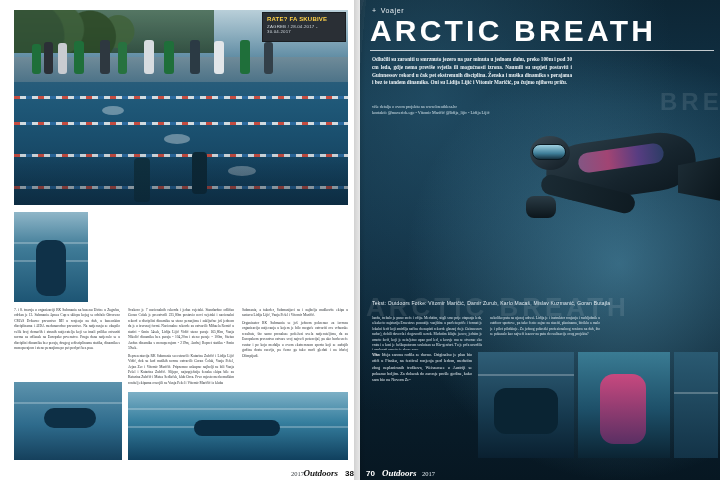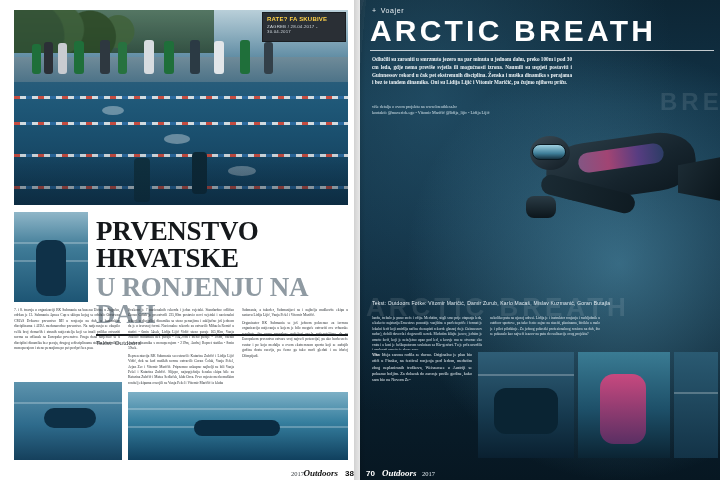--- a/index.html
+++ b/index.html
@@ -411,26 +411,20 @@
       <div class="person" style="left:178px;top:142px;width:15px;height:42px;background:#0d2835;border-radius:4px;"></div>
       <div class="pool-caption-shade"></div>
     </div>
 
     <div class="lphoto-a">
       <div class="ripple" style="top:30px;"></div>
       <div class="ripple" style="top:48px;"></div>
       <div class="person" style="left:22px;top:28px;width:30px;height:56px;background:#0f3148;border-radius:10px;"></div>
     </div>
 
-    <div class="headline-wrap">
-      <div class="hl-1">PRVENSTVO HRVATSKE</div>
-      <div class="hl-2">U RONJENJU NA DAH</div>
-      <div class="hl-rule"></div>
-      <div class="hl-byline">Tekst: Outdoors</div>
-    </div>
 
     <div class="lcols">
       <div class="lcol">
         <p>7. i 8. travnja u organizaciji RK Submania na bazenu Utrine u Zagrebu, održan je 13. Submania Apnea Cup u sklopu kojeg se održalo Otvoreno CMAS Državno prvenstvo RH u ronjenju na dah, u bazenskim disciplinama i AIDA međunarodno prvenstvo. Na natjecanju se okupilo velik broj domaćih i stranih natjecatelja koji su imali priliku ostvariti norma za odlazak na Europsko prvenstvo. Pruga dana natjecalo se u disciplini dinamika bez peraja, drugog u disciplinama statika, dinamika s monoperajom i steno peranjima po pet pod pri bez pau.</p>
       </div>
       <div class="lcol">
         <p>Svakoro je 7 nacionalnih rekorda i jedan svjetski. Standardno odličan Goran Colak je preostvrili 225,80m postavio novi svjetski i nacionalni rekord u disciplini dinamika sa steno peranjima i zaključno još jednom da je u izvrsnoj formi. Nacionalne rekorde su ostvarili: Mihaela Romić u statici - 6min 54sek, Lidija Lijić Vidić steno peraje 165,80m, Vanja Nikolić dinamika bez peraja - 104,20m i steno peraje - 100m, Stefan Anđus dinamika s monoperajom - 219m, Andrej Ropret statika - 8min 59sek.</p>
         <p>Reprezentacija RK Submania su ostvarili: Katarina Zubčić i Lidija Lijić Vidić, dok su kod muških norme ostvarili: Goran Čolak, Vanja Pešel, Arjan Zec i Vitomir Maričić. Pripremno uskupno najbolji su bili Vanja Pešel i Katarina Zubčić. Slijepo, najuspješnija ženska ekipa bile su Katarina Zubčić i Matea Sedlaček, klub Orca. Prvo mjesto među muškim ronitelj ekipama osvojili su Vanja Pešel i Vitomir Maričić iz kluba</p>
       </div>
       <div class="lcol">

